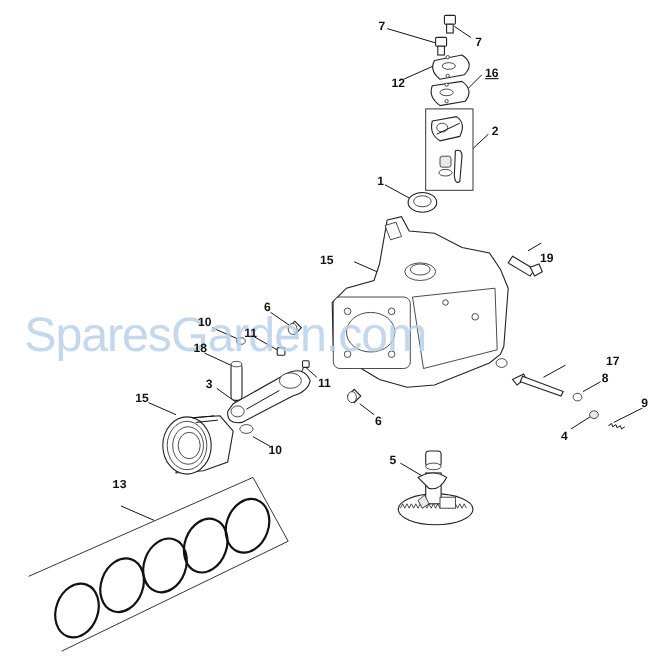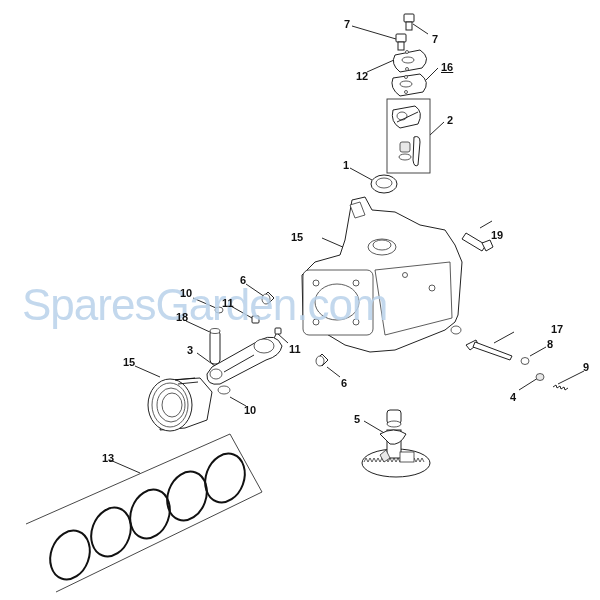--- a/index.html
+++ b/index.html
@@ -195,13 +195,13 @@
 <div class="lbl" style="left:515px;top:323px;margin-left:36px;">17</div>
 <div class="lbl" style="left:289px;top:343px;">11</div>
 <div class="lbl" style="left:187px;top:344px;">3</div>
 <div class="lbl" style="left:547px;top:338px;">8</div>
 <div class="lbl" style="left:123px;top:356px;">15</div>
 <div class="lbl" style="left:583px;top:361px;">9</div>
 <div class="lbl" style="left:341px;top:377px;">6</div>
 <div class="lbl" style="left:510px;top:391px;">4</div>
 <div class="lbl" style="left:244px;top:404px;">10</div>
 <div class="lbl" style="left:354px;top:413px;">5</div>
-<div class="lbl" style="left:102px;top:452px;">13</div>
+<div class="lbl" style="left:102px;top:436px;font-family:Liberation Mono, monospace;">13</div>
 
 </body></html>

